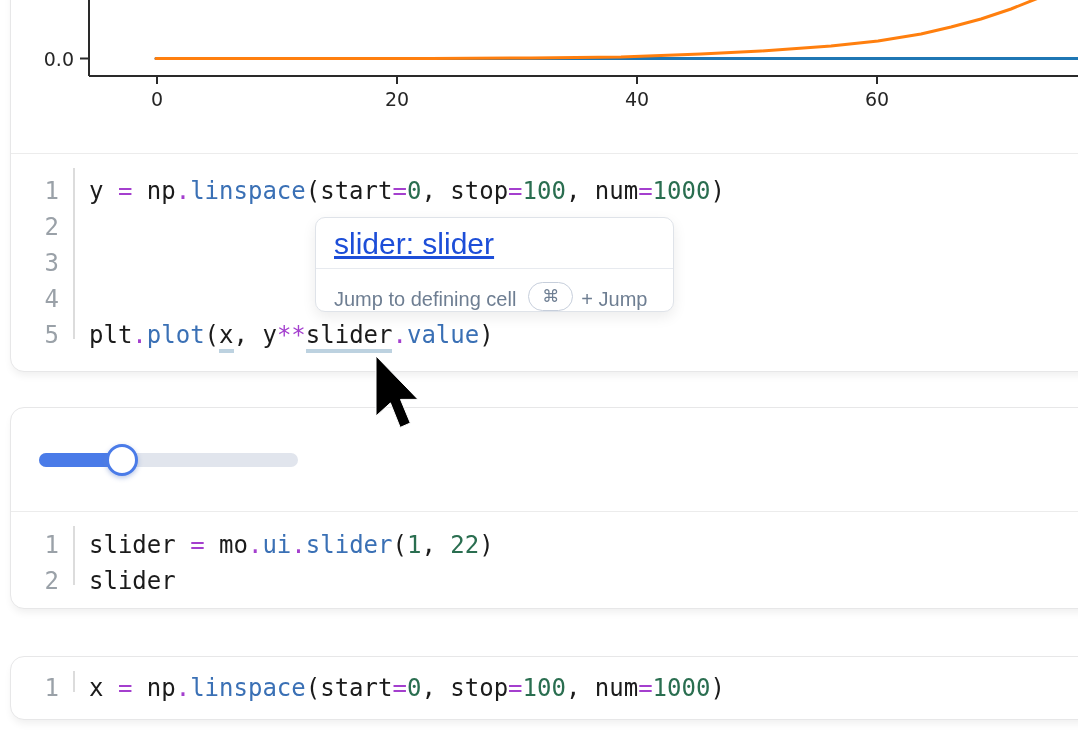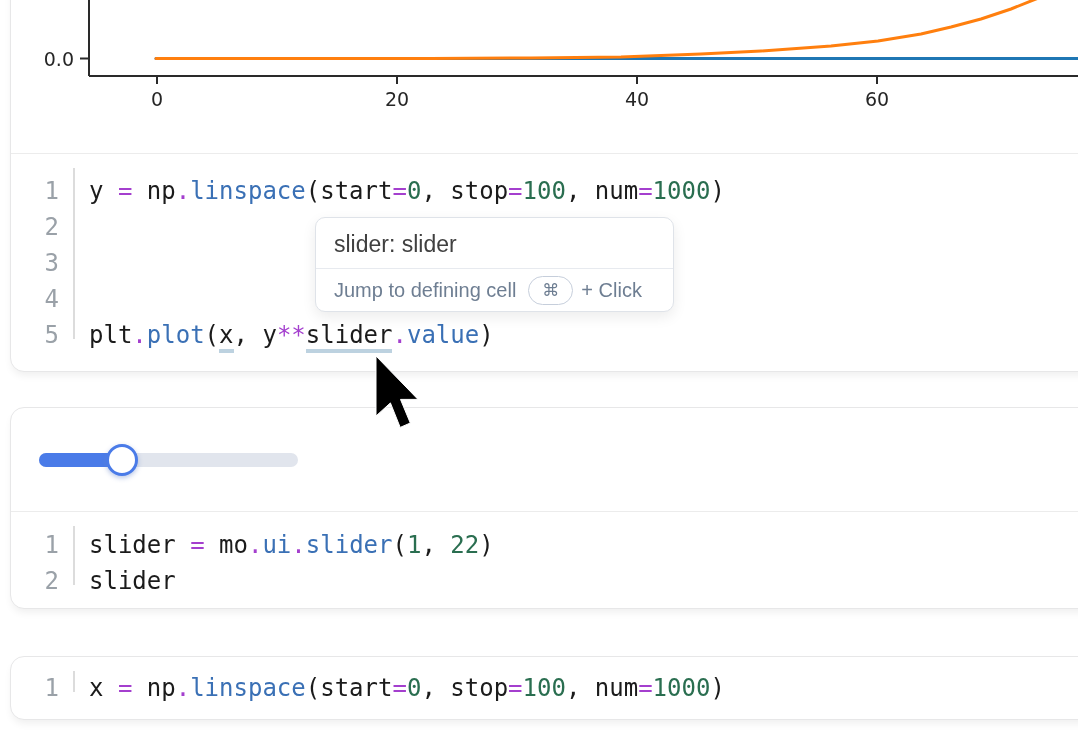--- a/index.html
+++ b/index.html
@@ -39,22 +39,22 @@
          border-radius:7px;background:#e1e5ed;}
   .fill{position:absolute;left:0;top:0;height:14px;border-radius:7px;background:#4a7be8;}
   .thumb{position:absolute;left:95px;top:36px;width:26px;height:26px;background:#fff;
          border:3.5px solid #4a7be8;border-radius:50%;
          box-shadow:0 2px 5px rgba(100,130,200,.45);}
 
   
   #tooltip{position:absolute;left:315px;top:217px;width:357px;background:#fff;
            border:1.5px solid #dfe3e9;border-radius:10px;z-index:5;
            box-shadow:0 5px 14px rgba(0,0,0,.08);overflow:hidden;}
-  .tt-title{height:50px;line-height:52px;padding:0 18px;font-size:23px;color:#404040;}
-  .tt-row{display:flex;align-items:center;height:42px;padding:0 18px;
+  .tt-title{height:50px;line-height:52px;padding:0 18px;font-size:30px;color:#1d4ed8;text-decoration:underline;}
+  .tt-row{display:flex;align-items:flex-end;height:42px;padding:0 18px;
           border-top:1.5px solid #e7eaef;color:#6e7e92;font-size:20px;}
   .kbd{flex:none;margin-left:12px;height:27px;line-height:27px;padding:0 13px;
        border:1.5px solid #c6cedb;border-radius:15px;font-size:17px;color:#6e7e92;}
   .tt-suffix{margin-left:8px;}
 
   
   #cursor{position:absolute;left:375px;top:356px;z-index:9;}
 </style>
 </head>
 <body>
@@ -100,21 +100,21 @@
         <span class="codeln"><span class="tok-t">plt</span><span class="tok-op">.</span><span class="tok-fn">plot</span><span class="tok-t">(</span><span class="tok-occ">x</span><span class="tok-t">,</span><span class="tok-t"> </span><span class="tok-t">y</span><span class="tok-op">**</span><span class="tok-occ">slider</span><span class="tok-op">.</span><span class="tok-fn">value</span><span class="tok-t">)</span></span>
       </div>
     </div>
 </div>
 
 <div id="tooltip">
   <div class="tt-title">slider: slider</div>
   <div class="tt-row">
     <span>Jump to defining cell</span>
     <span class="kbd">⌘</span>
-    <span class="tt-suffix">+ Click</span>
+    <span class="tt-suffix">+ Jump</span>
   </div>
 </div>
 
 <div class="cell" id="cell2">
   <div id="slider-out">
     <div class="track" style="width: 259px; background: rgb(225, 229, 237);">
       <div class="fill" style="width: 90px; background: rgb(74, 123, 232);"></div>
     </div>
     <div class="thumb" style="border-color: rgb(74, 123, 232);"></div>
   </div>

